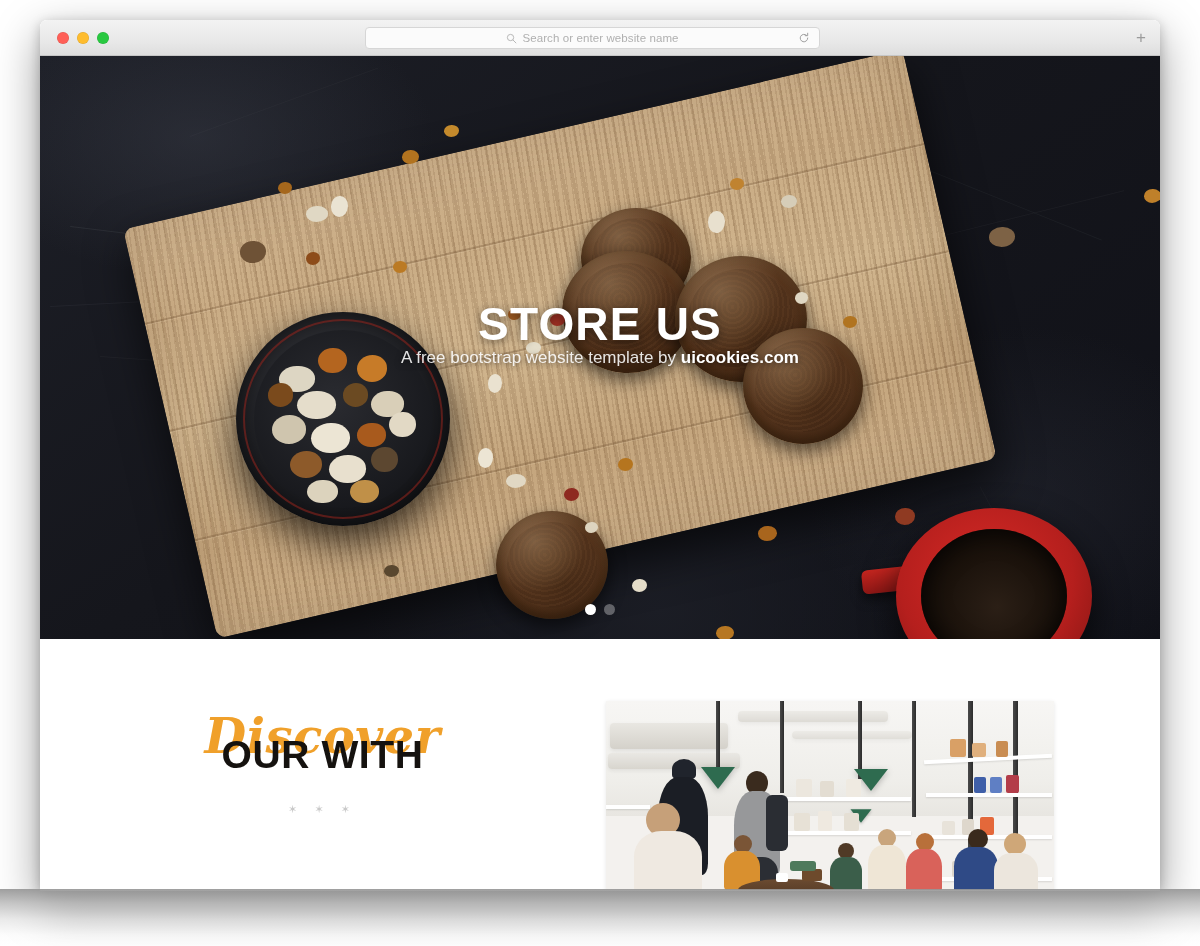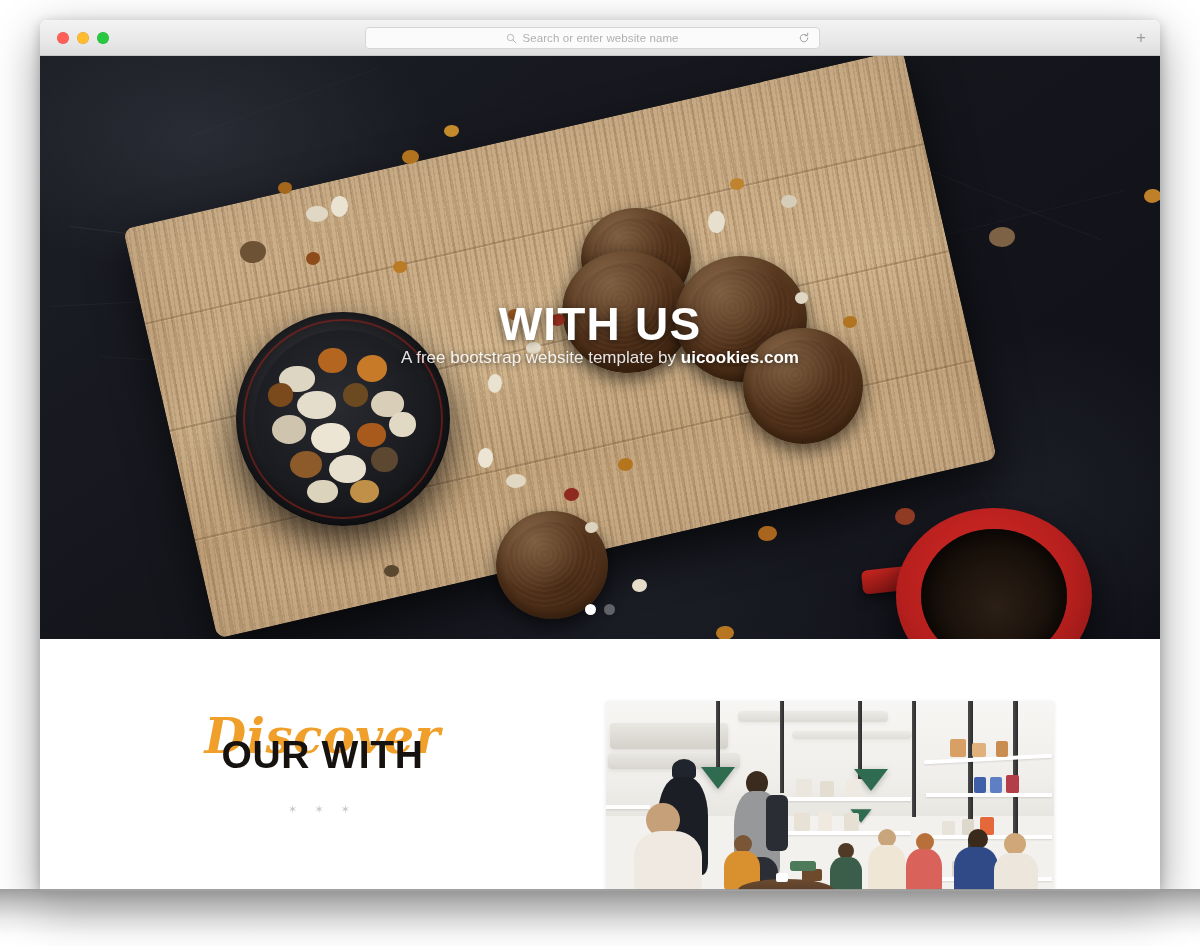--- a/index.html
+++ b/index.html
@@ -512,21 +512,21 @@
         <div class="speck" style="left:676px; top:570px; width:18px; height:14px; background:#b77722"></div>
         <div class="speck" style="left:592px; top:523px; width:15px; height:13px; background:#e5ddc9"></div>
         <div class="speck" style="left:545px; top:466px; width:13px; height:11px; background:#ddd4bf"></div>
         <div class="speck" style="left:855px; top:452px; width:20px; height:17px; background:#8f3a22"></div>
         <div class="speck" style="left:949px; top:171px; width:26px; height:20px; background:#7d6245"></div>
         <div class="speck" style="left:1104px;top:133px; width:17px; height:14px; background:#bf802a"></div>
         <div class="speck" style="left:344px; top:509px; width:15px; height:12px; background:#59472f"></div>
 
 
         <div class="hero-caption">
-          <div class="hero-title">WITH US</div>
+          <div class="hero-title">STORE US</div>
           <div class="hero-sub">
             <span>A free bootstrap website template by </span><b>uicookies.com</b>
           </div>
         </div>
 
         <div class="dots">
           <span class="cdot active"></span>
           <span class="cdot"></span>
         </div>
       </div>

